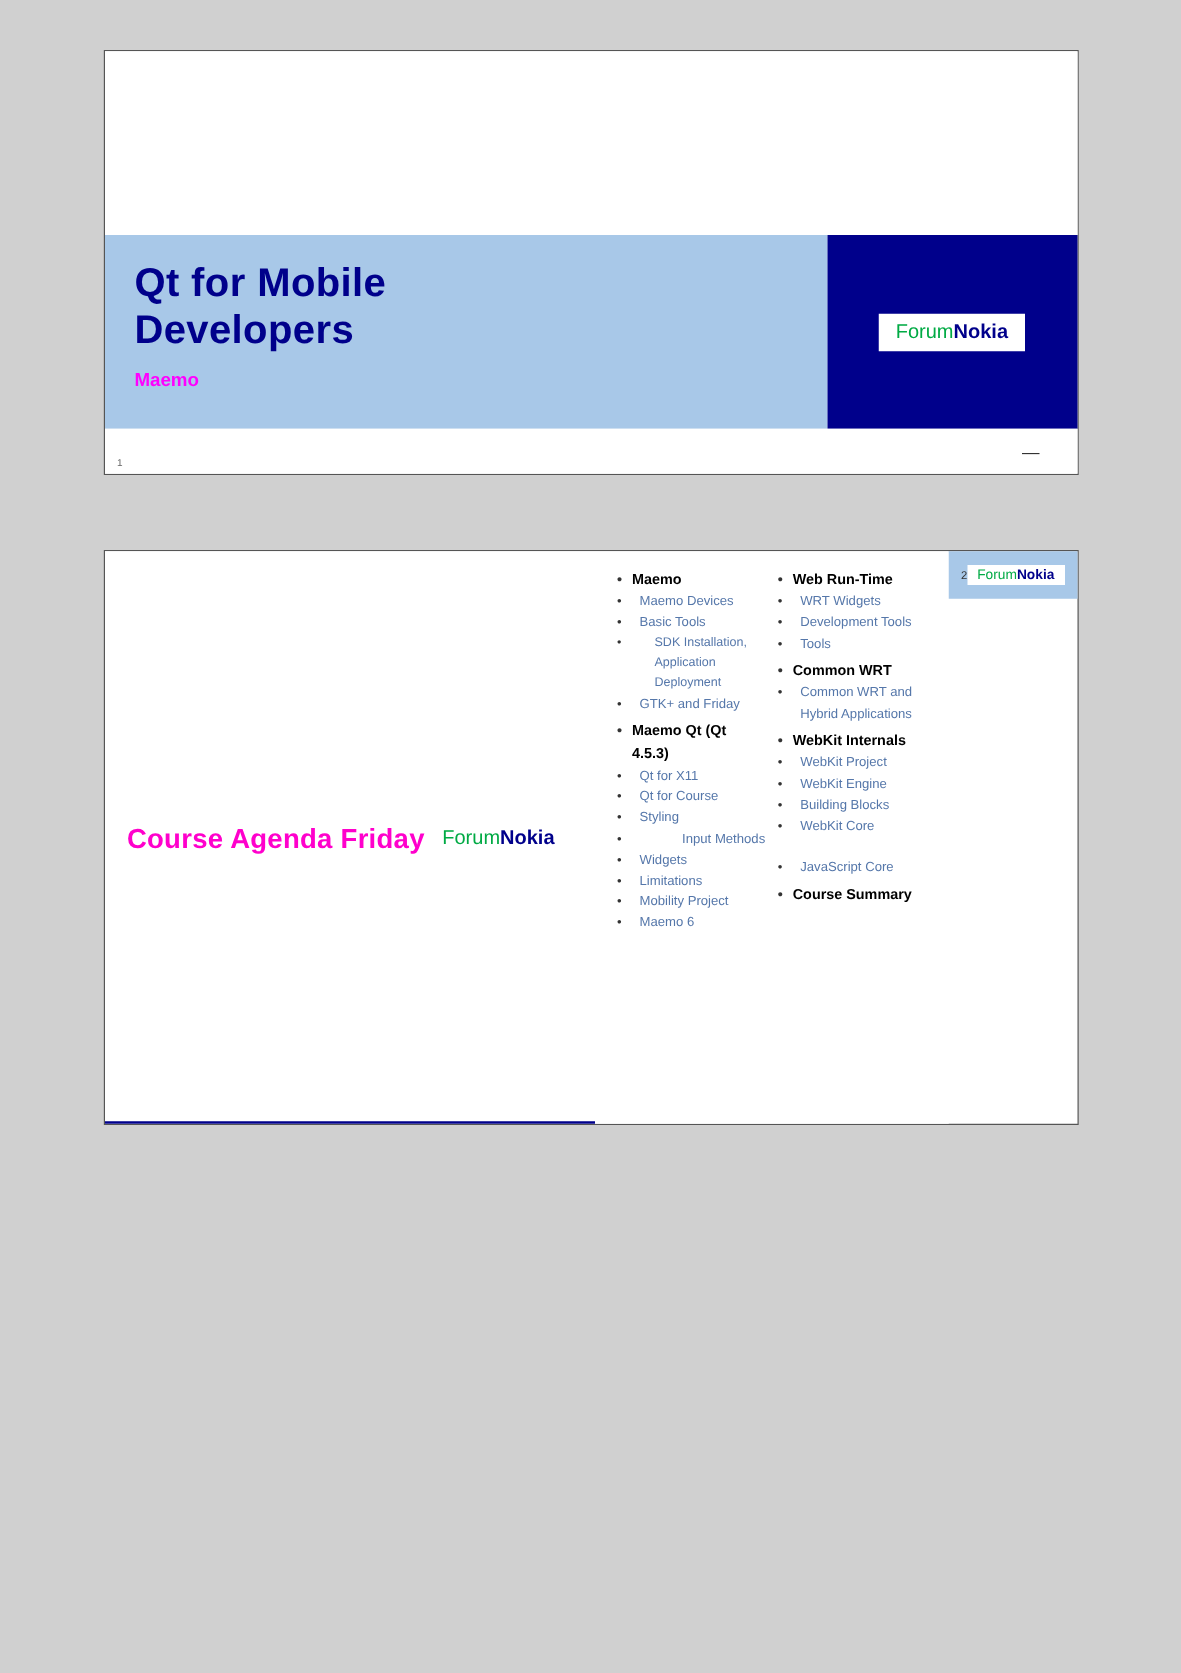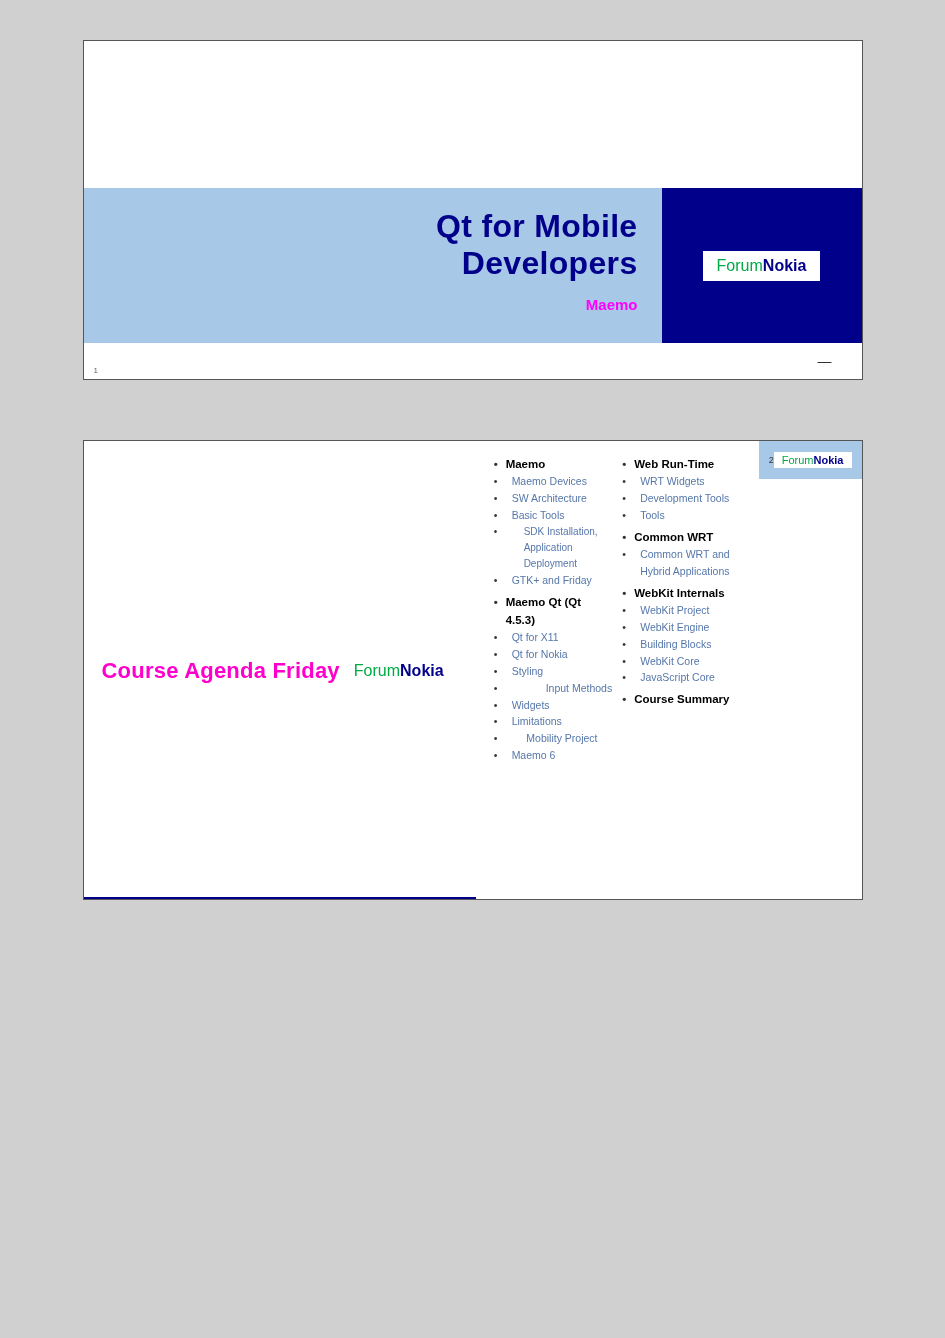--- a/index.html
+++ b/index.html
@@ -29,21 +29,20 @@
 
     .slide1-top {
       flex: 1;
       background: #fff;
       min-height: 50px;
     }
 
     .slide1-main {
       display: flex;
       flex: 1;
-      text-align: right;
     }
 
     .slide1-left {
       background: #a8c8e8;
       flex: 1;
       padding: 20px 24px 10px 24px;
       display: flex;
       flex-direction: column;
       justify-content: space-between;
     }
@@ -228,49 +227,48 @@
     <div class="forum-nokia-badge">
       <span class="forum-text">Forum</span>
       <span class="nokia-text">Nokia</span>
     </div>
   </div>
   <div class="slide2-body">
     <div class="slide2-col" id="left-col">
         <ul class="agenda-list">
           <li style="margin-top: 4px; font-weight: bold; color: rgb(0, 0, 0); font-size: 11.5px;"><span>Maemo</span></li>
           <li style="padding-left: 18px; font-size: 10.5px; color: rgb(85, 119, 170);"><span>Maemo Devices</span></li>
-          <li style="padding-left: 18px; font-size: 10.5px; color: rgb(85, 119, 170);"><span>SW Architecture</span></li>
           <li style="padding-left: 18px; font-size: 10.5px; color: rgb(85, 119, 170);"><span>Basic Tools</span></li>
           <li style="padding-left: 30px; font-size: 10px; color: rgb(85, 119, 170);"><span>SDK Installation,  Application  Deployment</span></li>
           <li style="padding-left: 18px; font-size: 10.5px; color: rgb(85, 119, 170);"><span>GTK+ and Friday</span></li>
           <li style="margin-top: 4px; font-weight: bold; color: rgb(0, 0, 0); font-size: 11.5px;"><span>Maemo Qt (Qt 4.5.3)</span></li>
           <li style="padding-left: 18px; font-size: 10.5px; color: rgb(85, 119, 170);"><span>Qt for X11</span></li>
-          <li style="padding-left: 18px; font-size: 10.5px; color: rgb(85, 119, 170);"><span>Qt for Nokia</span></li>
+          <li style="padding-left: 18px; font-size: 10.5px; color: rgb(85, 119, 170);"><span>Qt for Course</span></li>
           <li style="padding-left: 18px; font-size: 10.5px; color: rgb(85, 119, 170);"><span>Styling</span></li>
           <li style="padding-left: 18px; font-size: 10.5px; color: rgb(85, 119, 170); text-align: right;"><span>Input Methods</span></li>
           <li style="padding-left: 18px; font-size: 10.5px; color: rgb(85, 119, 170);"><span>Widgets</span></li>
           <li style="padding-left: 18px; font-size: 10.5px; color: rgb(85, 119, 170);"><span>Limitations</span></li>
-          <li style="padding-left: 18px; font-size: 10.5px; color: rgb(85, 119, 170); text-align: center;"><span>Mobility Project</span></li>
+          <li style="padding-left: 18px; font-size: 10.5px; color: rgb(85, 119, 170);"><span>Mobility Project</span></li>
           <li style="padding-left: 18px; font-size: 10.5px; color: rgb(85, 119, 170);"><span>Maemo 6</span></li>
         </ul>
       </div>
     <div class="slide2-col" id="right-col">
         <ul class="agenda-list">
           <li style="margin-top: 4px; font-weight: bold; color: rgb(0, 0, 0); font-size: 11.5px;"><span>Web Run-Time</span></li>
           <li style="padding-left: 18px; font-size: 10.5px; color: rgb(85, 119, 170);"><span>WRT Widgets</span></li>
           <li style="padding-left: 18px; font-size: 10.5px; color: rgb(85, 119, 170);"><span>Development Tools</span></li>
           <li style="padding-left: 18px; font-size: 10.5px; color: rgb(85, 119, 170);"><span>Tools</span></li>
           <li style="margin-top: 4px; font-weight: bold; color: rgb(0, 0, 0); font-size: 11.5px;"><span>Common WRT</span></li>
           <li style="padding-left: 18px; font-size: 10.5px; color: rgb(85, 119, 170);"><span>Common WRT and Hybrid Applications</span></li>
           <li style="margin-top: 4px; font-weight: bold; color: rgb(0, 0, 0); font-size: 11.5px;"><span>WebKit Internals</span></li>
           <li style="padding-left: 18px; font-size: 10.5px; color: rgb(85, 119, 170);"><span>WebKit Project</span></li>
           <li style="padding-left: 18px; font-size: 10.5px; color: rgb(85, 119, 170);"><span>WebKit Engine</span></li>
           <li style="padding-left: 18px; font-size: 10.5px; color: rgb(85, 119, 170);"><span>Building Blocks</span></li>
           <li style="padding-left: 18px; font-size: 10.5px; color: rgb(85, 119, 170);"><span>WebKit Core</span></li>
-          <li style="padding-left: 18px; font-size: 10.5px; color: rgb(85, 119, 170);"><span>JavaScript Core</span></li>
+          <li style="padding-left: 18px; font-size: 10.5px; color: rgb(85, 119, 170); margin-top: 17px;"><span>JavaScript Core</span></li>
           <li style="margin-top: 4px; font-weight: bold; color: rgb(0, 0, 0); font-size: 11.5px;"><span>Course Summary</span></li>
         </ul>
       </div>
   </div>
   <div class="slide2-footer">
     <span class="slide2-footer-num">2</span>
     <div class="slide2-footer-badge">
       <span class="forum-text" style="font-size:11px;">Forum</span>
       <span class="nokia-text" style="font-size:11px;">Nokia</span>
     </div>

